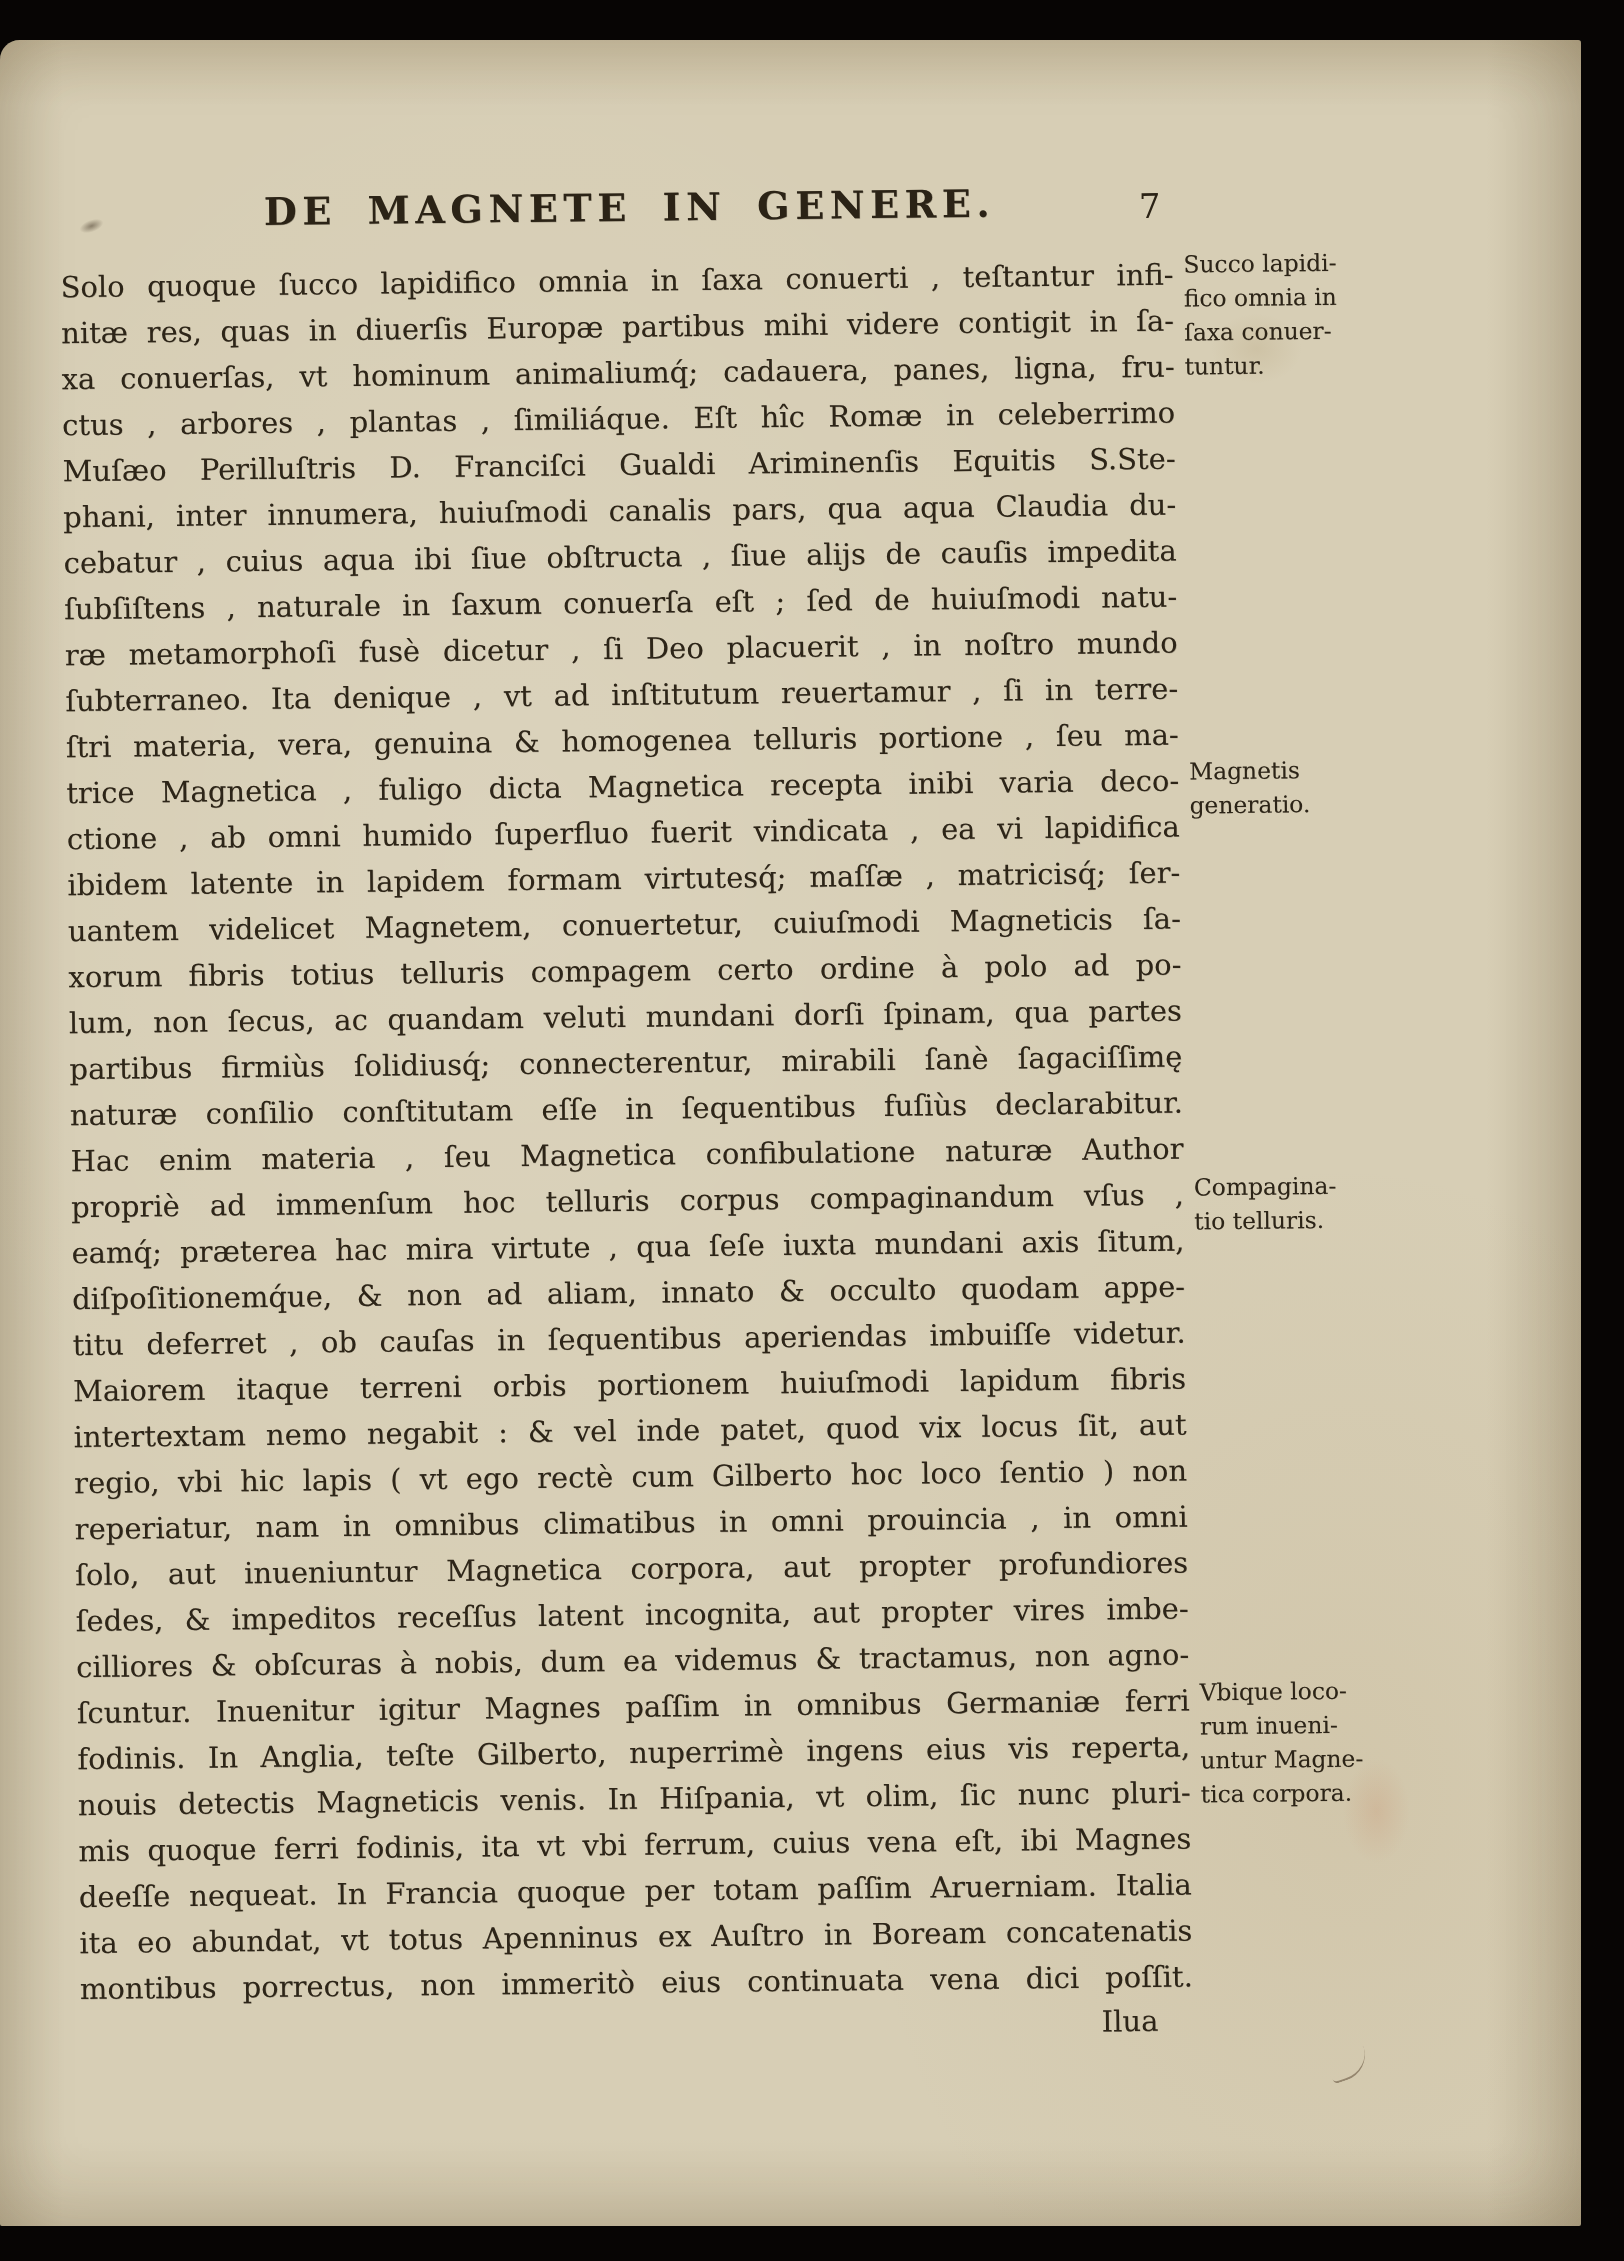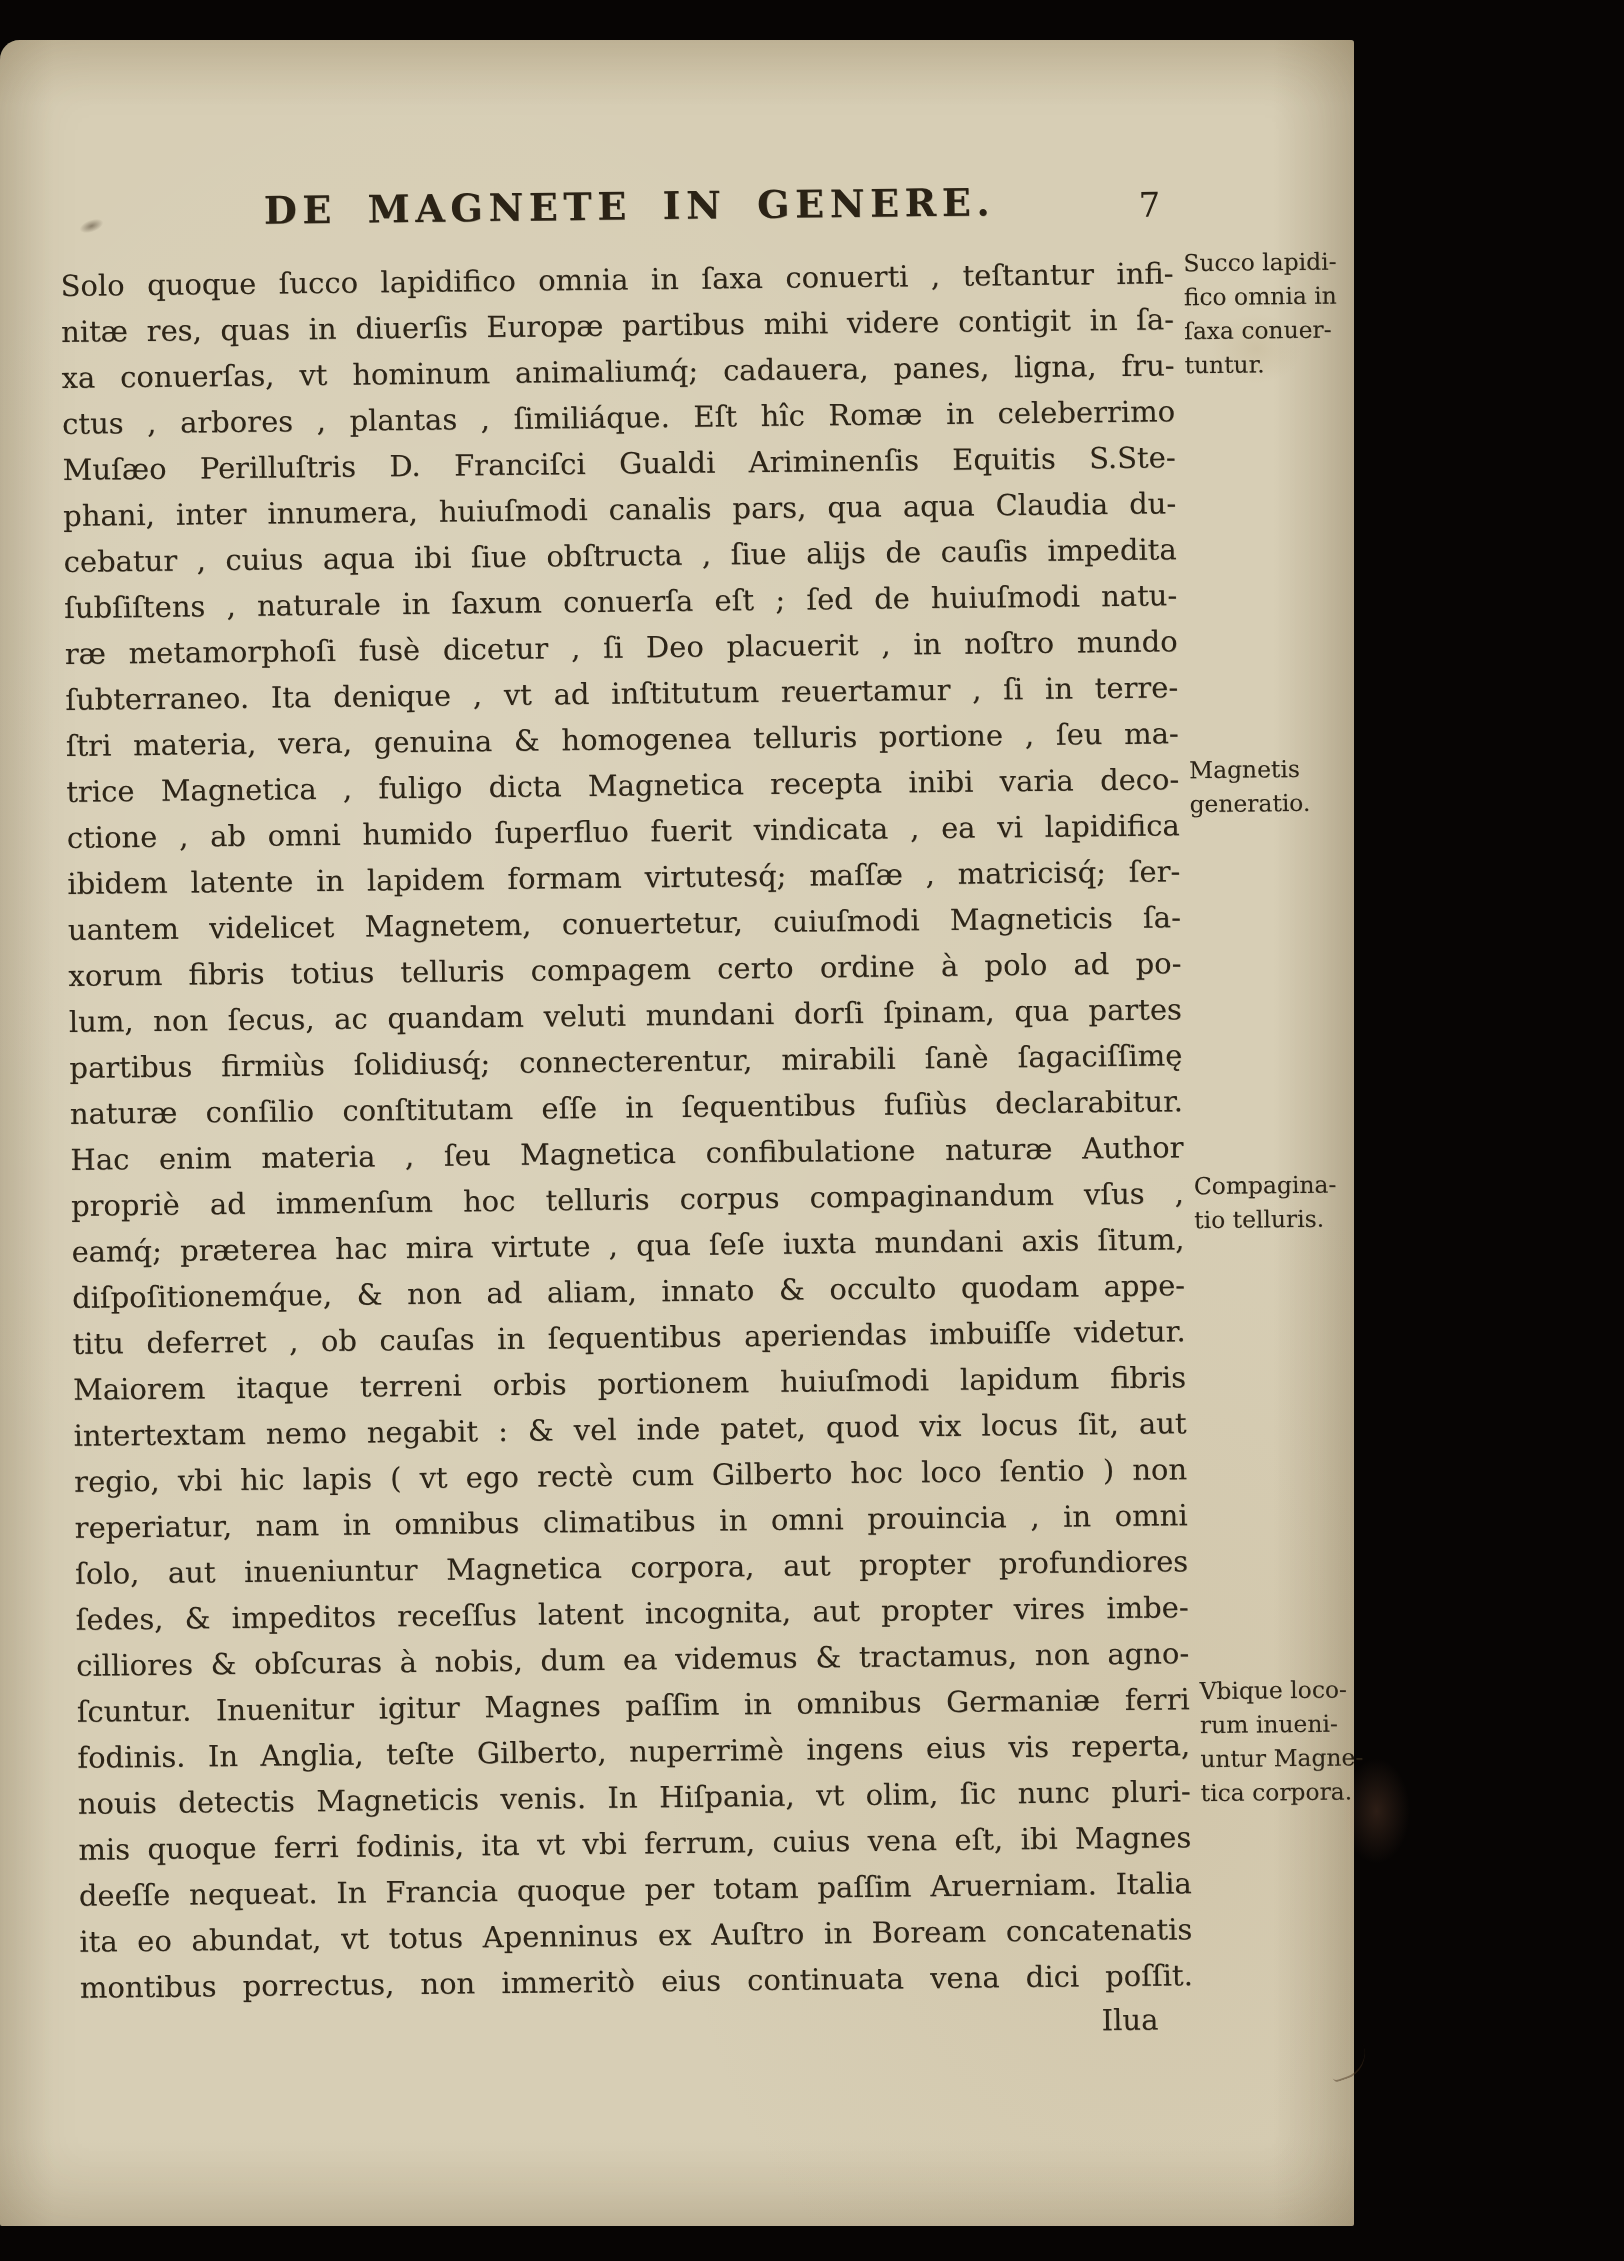--- a/index.html
+++ b/index.html
@@ -2,21 +2,21 @@
 <html style="font-size:7.5px"><head>
 <meta charset="utf-8">
 <style>
   html,body{margin:0;padding:0;}
   body{
     width:1625px;height:2261px;position:relative;overflow:hidden;
     background:#070504;
     font-family:"DejaVu Serif", serif;
   }
   .paper{
-    position:absolute;left:0;top:40px;width:1354px;height:2186px;
+    position:absolute;left:0;top:40px;width:1581px;height:2186px;
     background-color:#d7ceb5;
     background-image:
       radial-gradient(888px 1215px at 32% 38%, rgba(255,255,255,0.10), rgba(255,255,255,0) 70%),
       radial-gradient(654px 841px at 85% 80%, rgba(160,130,80,0.10), rgba(160,130,80,0) 75%),
       linear-gradient(90deg, rgba(110,90,55,0.14) 0%, rgba(110,90,55,0) 4%),
       linear-gradient(270deg, rgba(100,80,45,0.20) 0%, rgba(100,80,45,0) 6%),
       linear-gradient(180deg, rgba(140,115,70,0.16) 0%, rgba(140,115,70,0) 3%),
       linear-gradient(0deg, rgba(120,95,55,0.12) 0%, rgba(120,95,55,0) 4%);
     border-radius:19.6px 2.8px 1.9px 1.9px;
     box-shadow:inset 0 0 75px rgba(80,62,32,0.22);

